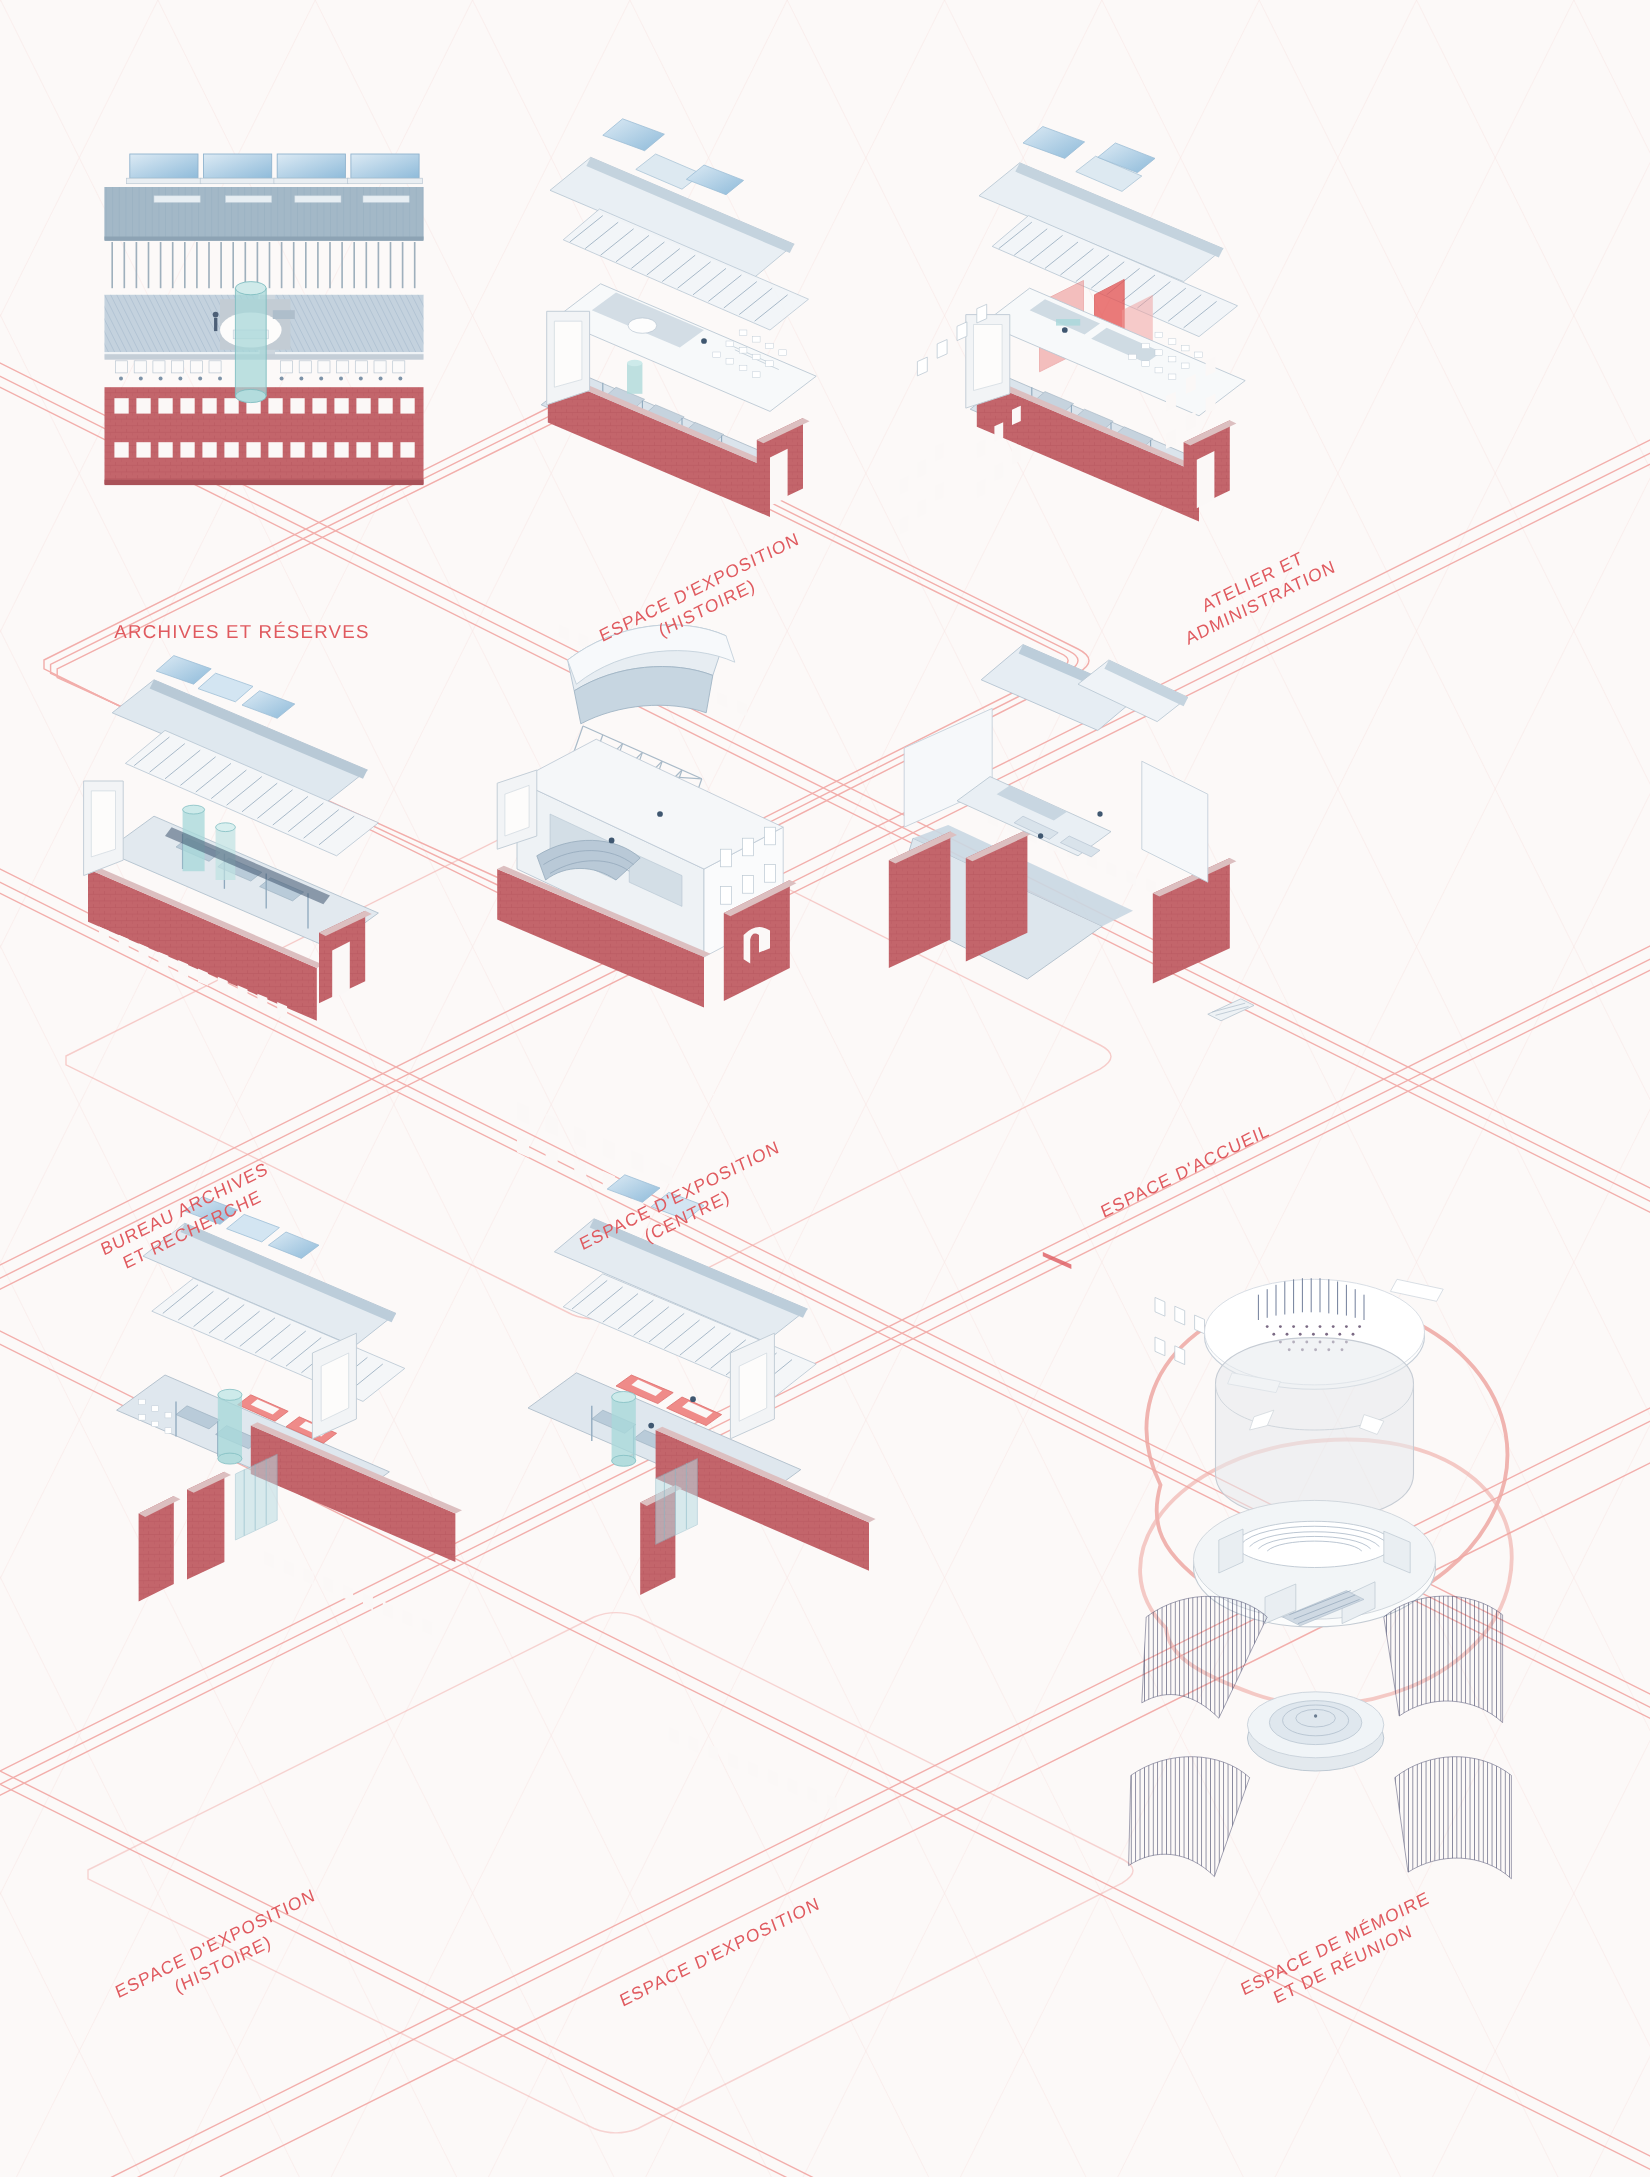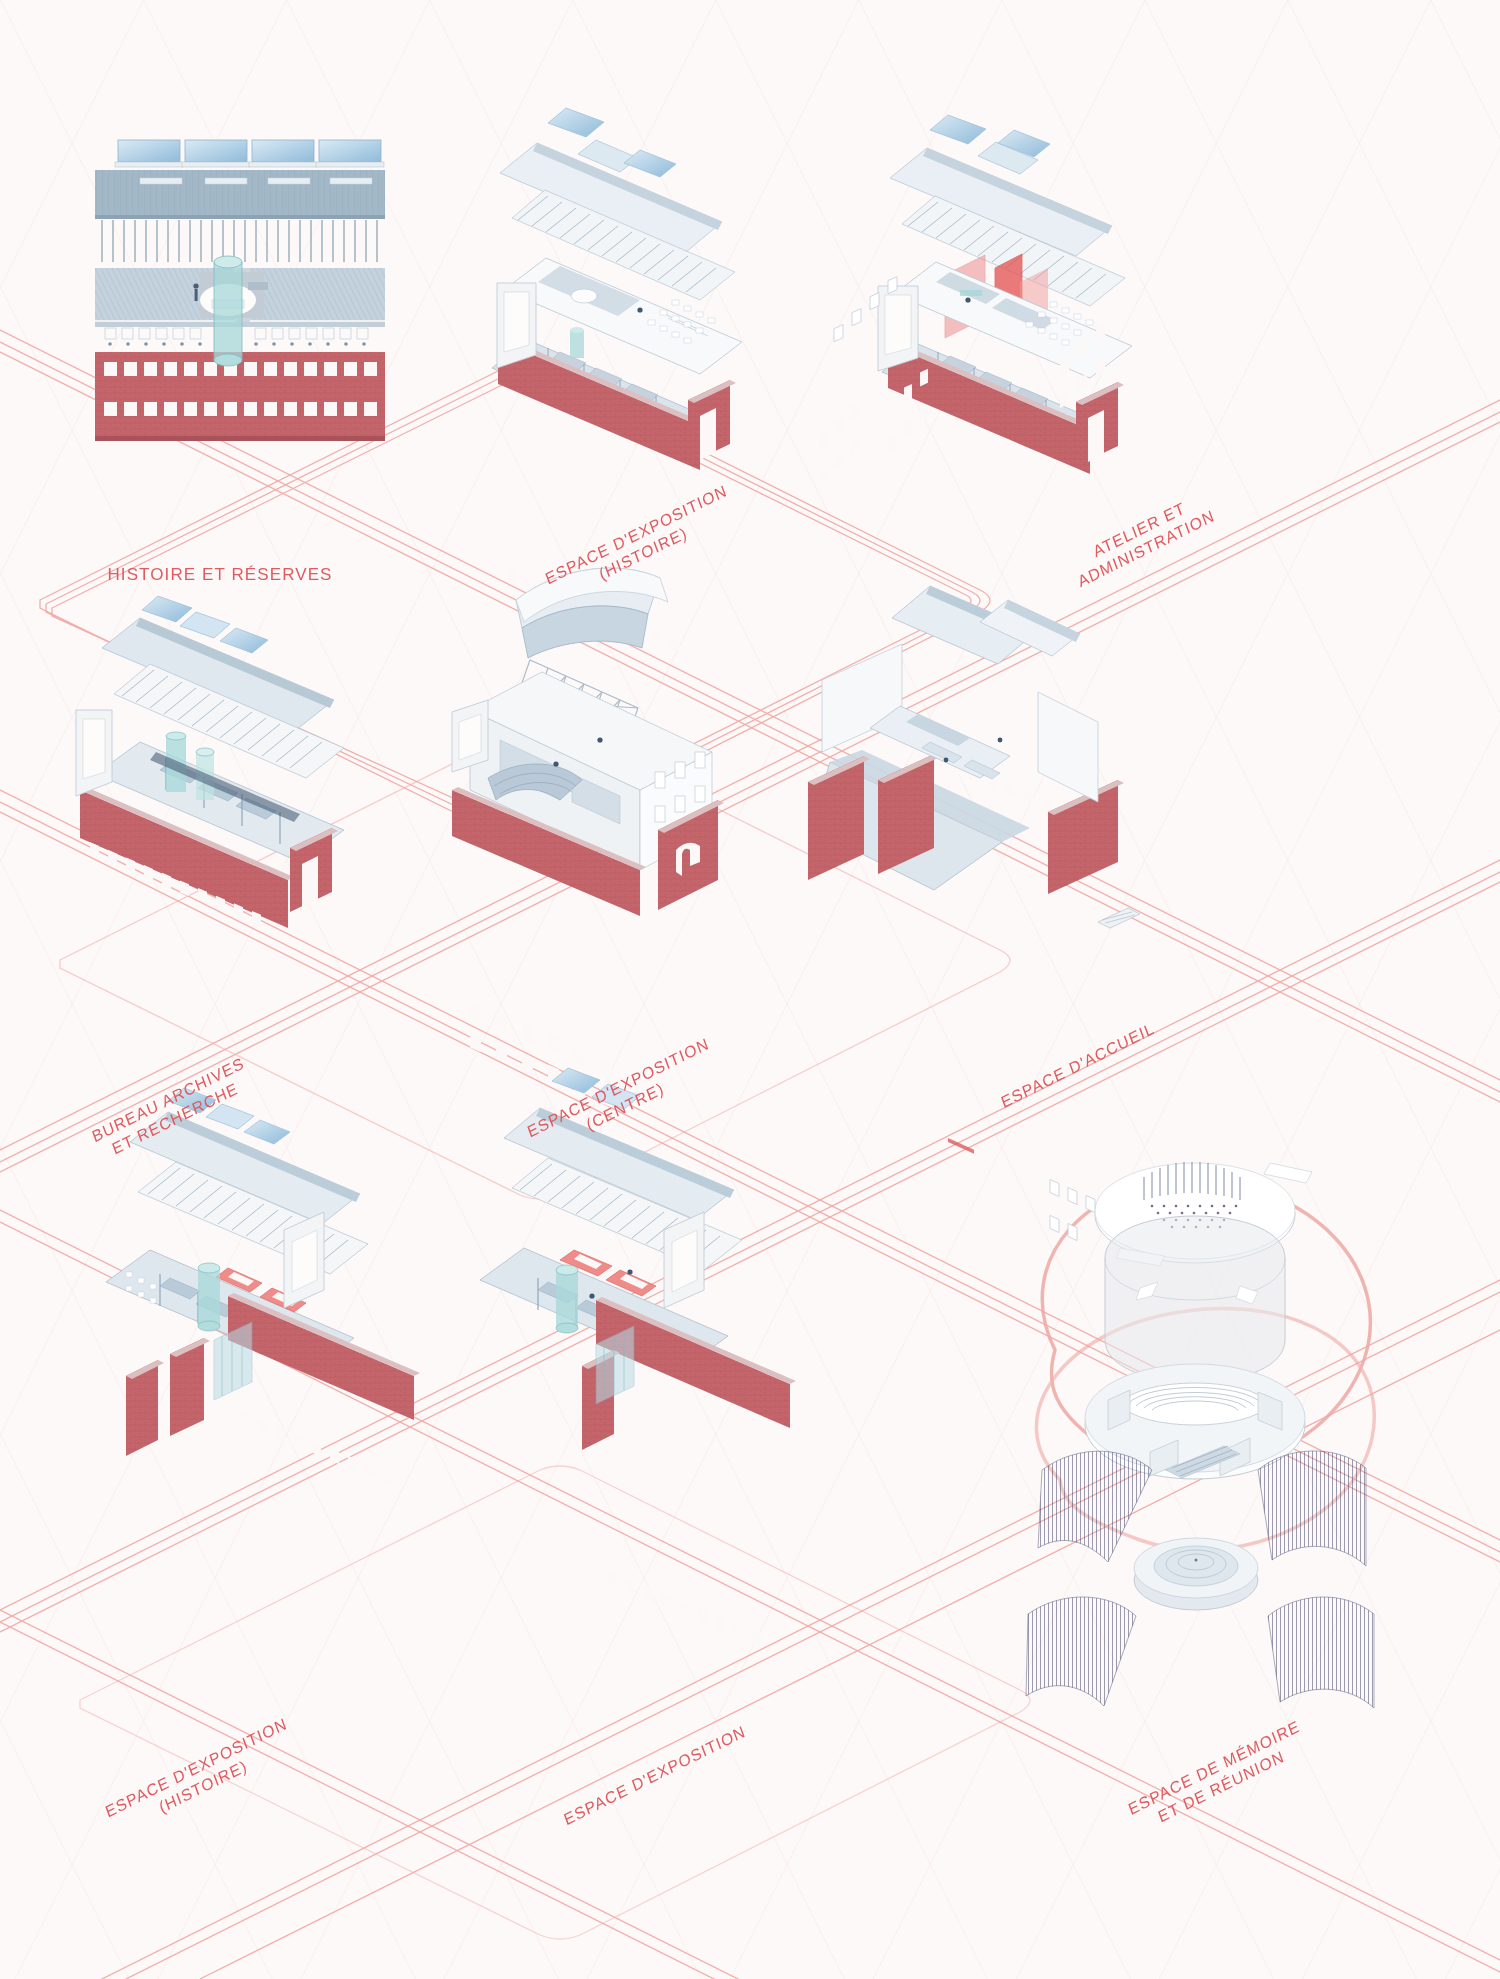--- a/index.html
+++ b/index.html
@@ -1047,21 +1047,21 @@
       </g>
       <g>
         <path d="M 1268 1616 C 1298 1592 1344 1590 1374 1614 L 1374 1708 C 1348 1684 1308 1684 1280 1702 Z" fill="url(#fanTex)" stroke="#3c3f63" stroke-width="0.5" opacity="0.85"></path>
       </g>
     </g>
   </svg>
 
   <div id="labellayer">
 
     <div class="lbl flat" style="left:220px;top:575px;transform:translate(-50%,-50%);font-size:17px;">
-      <span>HISTOIRE ET RÉSERVES</span>
+      <span>ARCHIVES ET RÉSERVES</span>
     </div>
 
     <div class="lbl sk" style="left:640px;top:545px;transform:translate(-50%,-50%) rotate(-26.5deg) skewX(-6deg);font-size:16px;">
       <span>ESPACE D'EXPOSITION</span>
       <span>(HISTOIRE)</span>
     </div>
 
     <div class="lbl sk" style="left:1143px;top:540px;transform:translate(-50%,-50%) rotate(-26.5deg) skewX(-6deg);font-size:16px;">
       <span>ATELIER ET</span>
       <span>ADMINISTRATION</span>

